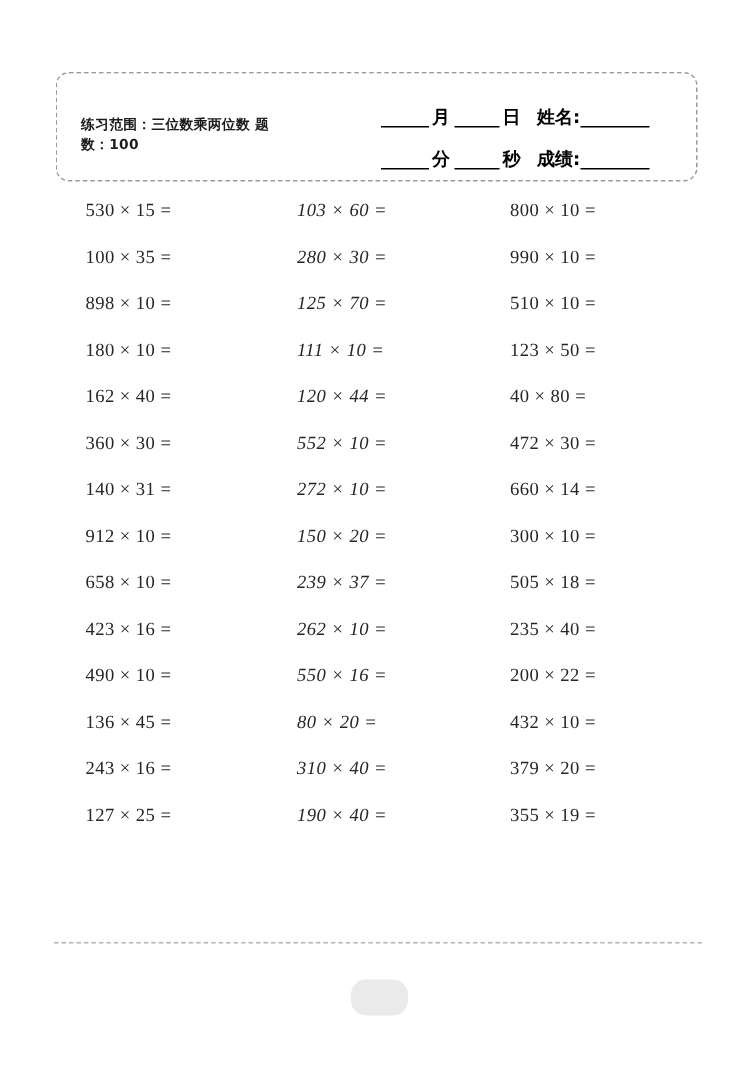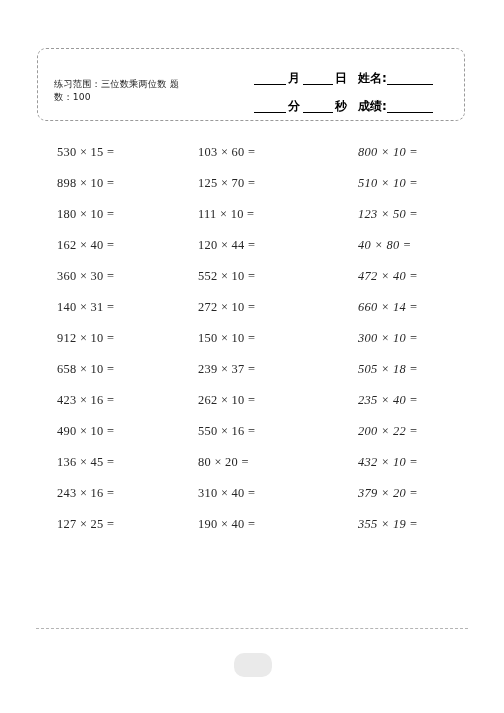--- a/index.html
+++ b/index.html
@@ -39,21 +39,21 @@
     position: absolute;
     left: 16px;
     top: 28px;
     width: 180px;
     font-family: "DejaVu Sans", "Liberation Sans", sans-serif;
     font-size: 9.2px;
     line-height: 13px;
     color: #1b1b1b;
     letter-spacing: 0.2px;
   }
-  .range-line { display: block; white-space: nowrap; }
+  .range-line { display: block; white-space: nowrap; font-weight: bold; }
 
   .meta-block {
     position: absolute;
     left: 216px;
     top: 8px;
     width: 200px;
   }
   .meta-row {
     display: flex;
     align-items: flex-end;
@@ -85,38 +85,37 @@
     font-weight: 600;
     line-height: 13px;
   }
 
   
   .problems {
     position: absolute;
     left: 0;
     top: 133px;
     width: 427px;
-    margin-top: 12px;
   }
   .prow {
     position: relative;
     height: 31px;
   }
   .cell {
     position: absolute;
     top: 0;
     font-family: "Liberation Serif", "DejaVu Serif", serif;
     font-size: 12.4px;
     color: #262626;
     white-space: nowrap;
     letter-spacing: 0.3px;
   }
   .c0 { left: 57px; }
-  .c1 { left: 198px; }
-  .c2 { left: 358px; font-style: italic; }
+  .c1 { left: 198px; font-style: italic; }
+  .c2 { left: 340px; }
 
   
   .footer-rule {
     position: absolute;
     left: 36px;
     top: 628px;
     width: 432px;
     border-top: 1px dashed #b4b4b4;
   }
   .page-chip {
@@ -164,47 +163,52 @@
     </div>
   </div>
 
   <div class="problems" id="problem-grid">
       <div class="prow">
         <div class="cell c0">530 × 15 =</div>
         <div class="cell c1">103 × 60 =</div>
         <div class="cell c2">800 × 10 =</div>
       </div>
       <div class="prow">
+        <div class="cell c0">100 × 35 =</div>
+        <div class="cell c1">280 × 30 =</div>
+        <div class="cell c2">990 × 10 =</div>
+      </div>
+      <div class="prow">
         <div class="cell c0">898 × 10 =</div>
         <div class="cell c1">125 × 70 =</div>
         <div class="cell c2">510 × 10 =</div>
       </div>
       <div class="prow">
         <div class="cell c0">180 × 10 =</div>
         <div class="cell c1">111 × 10 =</div>
         <div class="cell c2">123 × 50 =</div>
       </div>
       <div class="prow">
         <div class="cell c0">162 × 40 =</div>
         <div class="cell c1">120 × 44 =</div>
         <div class="cell c2">40 × 80 =</div>
       </div>
       <div class="prow">
         <div class="cell c0">360 × 30 =</div>
         <div class="cell c1">552 × 10 =</div>
-        <div class="cell c2">472 × 40 =</div>
+        <div class="cell c2">472 × 30 =</div>
       </div>
       <div class="prow">
         <div class="cell c0">140 × 31 =</div>
         <div class="cell c1">272 × 10 =</div>
         <div class="cell c2">660 × 14 =</div>
       </div>
       <div class="prow">
         <div class="cell c0">912 × 10 =</div>
-        <div class="cell c1">150 × 10 =</div>
+        <div class="cell c1">150 × 20 =</div>
         <div class="cell c2">300 × 10 =</div>
       </div>
       <div class="prow">
         <div class="cell c0">658 × 10 =</div>
         <div class="cell c1">239 × 37 =</div>
         <div class="cell c2">505 × 18 =</div>
       </div>
       <div class="prow">
         <div class="cell c0">423 × 16 =</div>
         <div class="cell c1">262 × 10 =</div>

